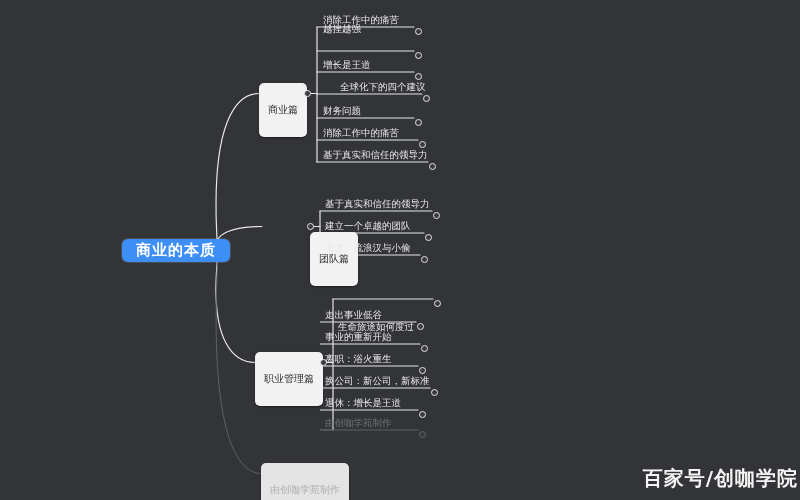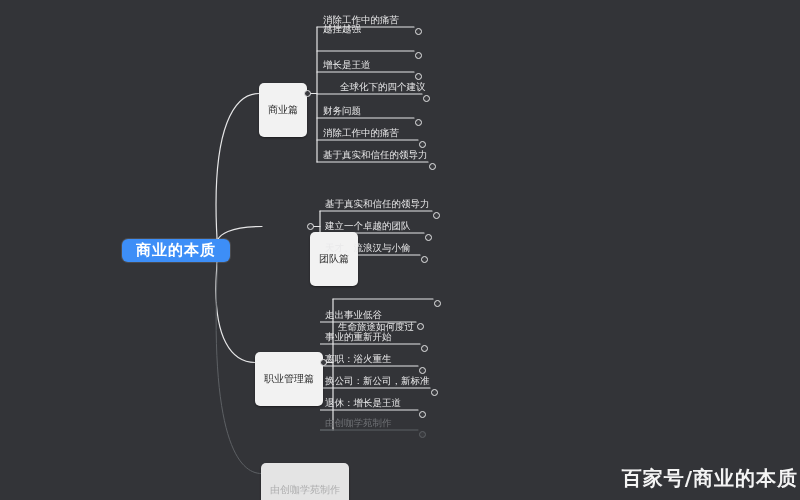--- a/index.html
+++ b/index.html
@@ -142,14 +142,14 @@
       <div class="node leaf" style="left: 323px; top: 353px;">离职：浴火重生</div>
       <div class="dot" style="left: 418.5px; top: 366.5px;"></div>
       <div class="node leaf" style="left: 323px; top: 375px; text-align: right;">换公司：新公司，新标准</div>
       <div class="dot" style="left: 430.5px; top: 388.5px;"></div>
       <div class="node leaf" style="left: 323px; top: 397px;">退休：增长是王道</div>
       <div class="dot" style="left: 418.5px; top: 410.5px;"></div>
       <div class="node leaf faint" style="left: 323px; top: 417px;">由创咖学苑制作</div>
       <div class="dot faint" style="left: 418.5px; top: 430.5px;"></div>
       <div class="node branch faint" style="left: 261px; top: 463px;">由创咖学苑制作</div>
     </div>
-  <div class="watermark">百家号/商业的本质</div>
+  <div class="watermark">百家号/创咖学院</div>
 </div>
 
 </body></html>

